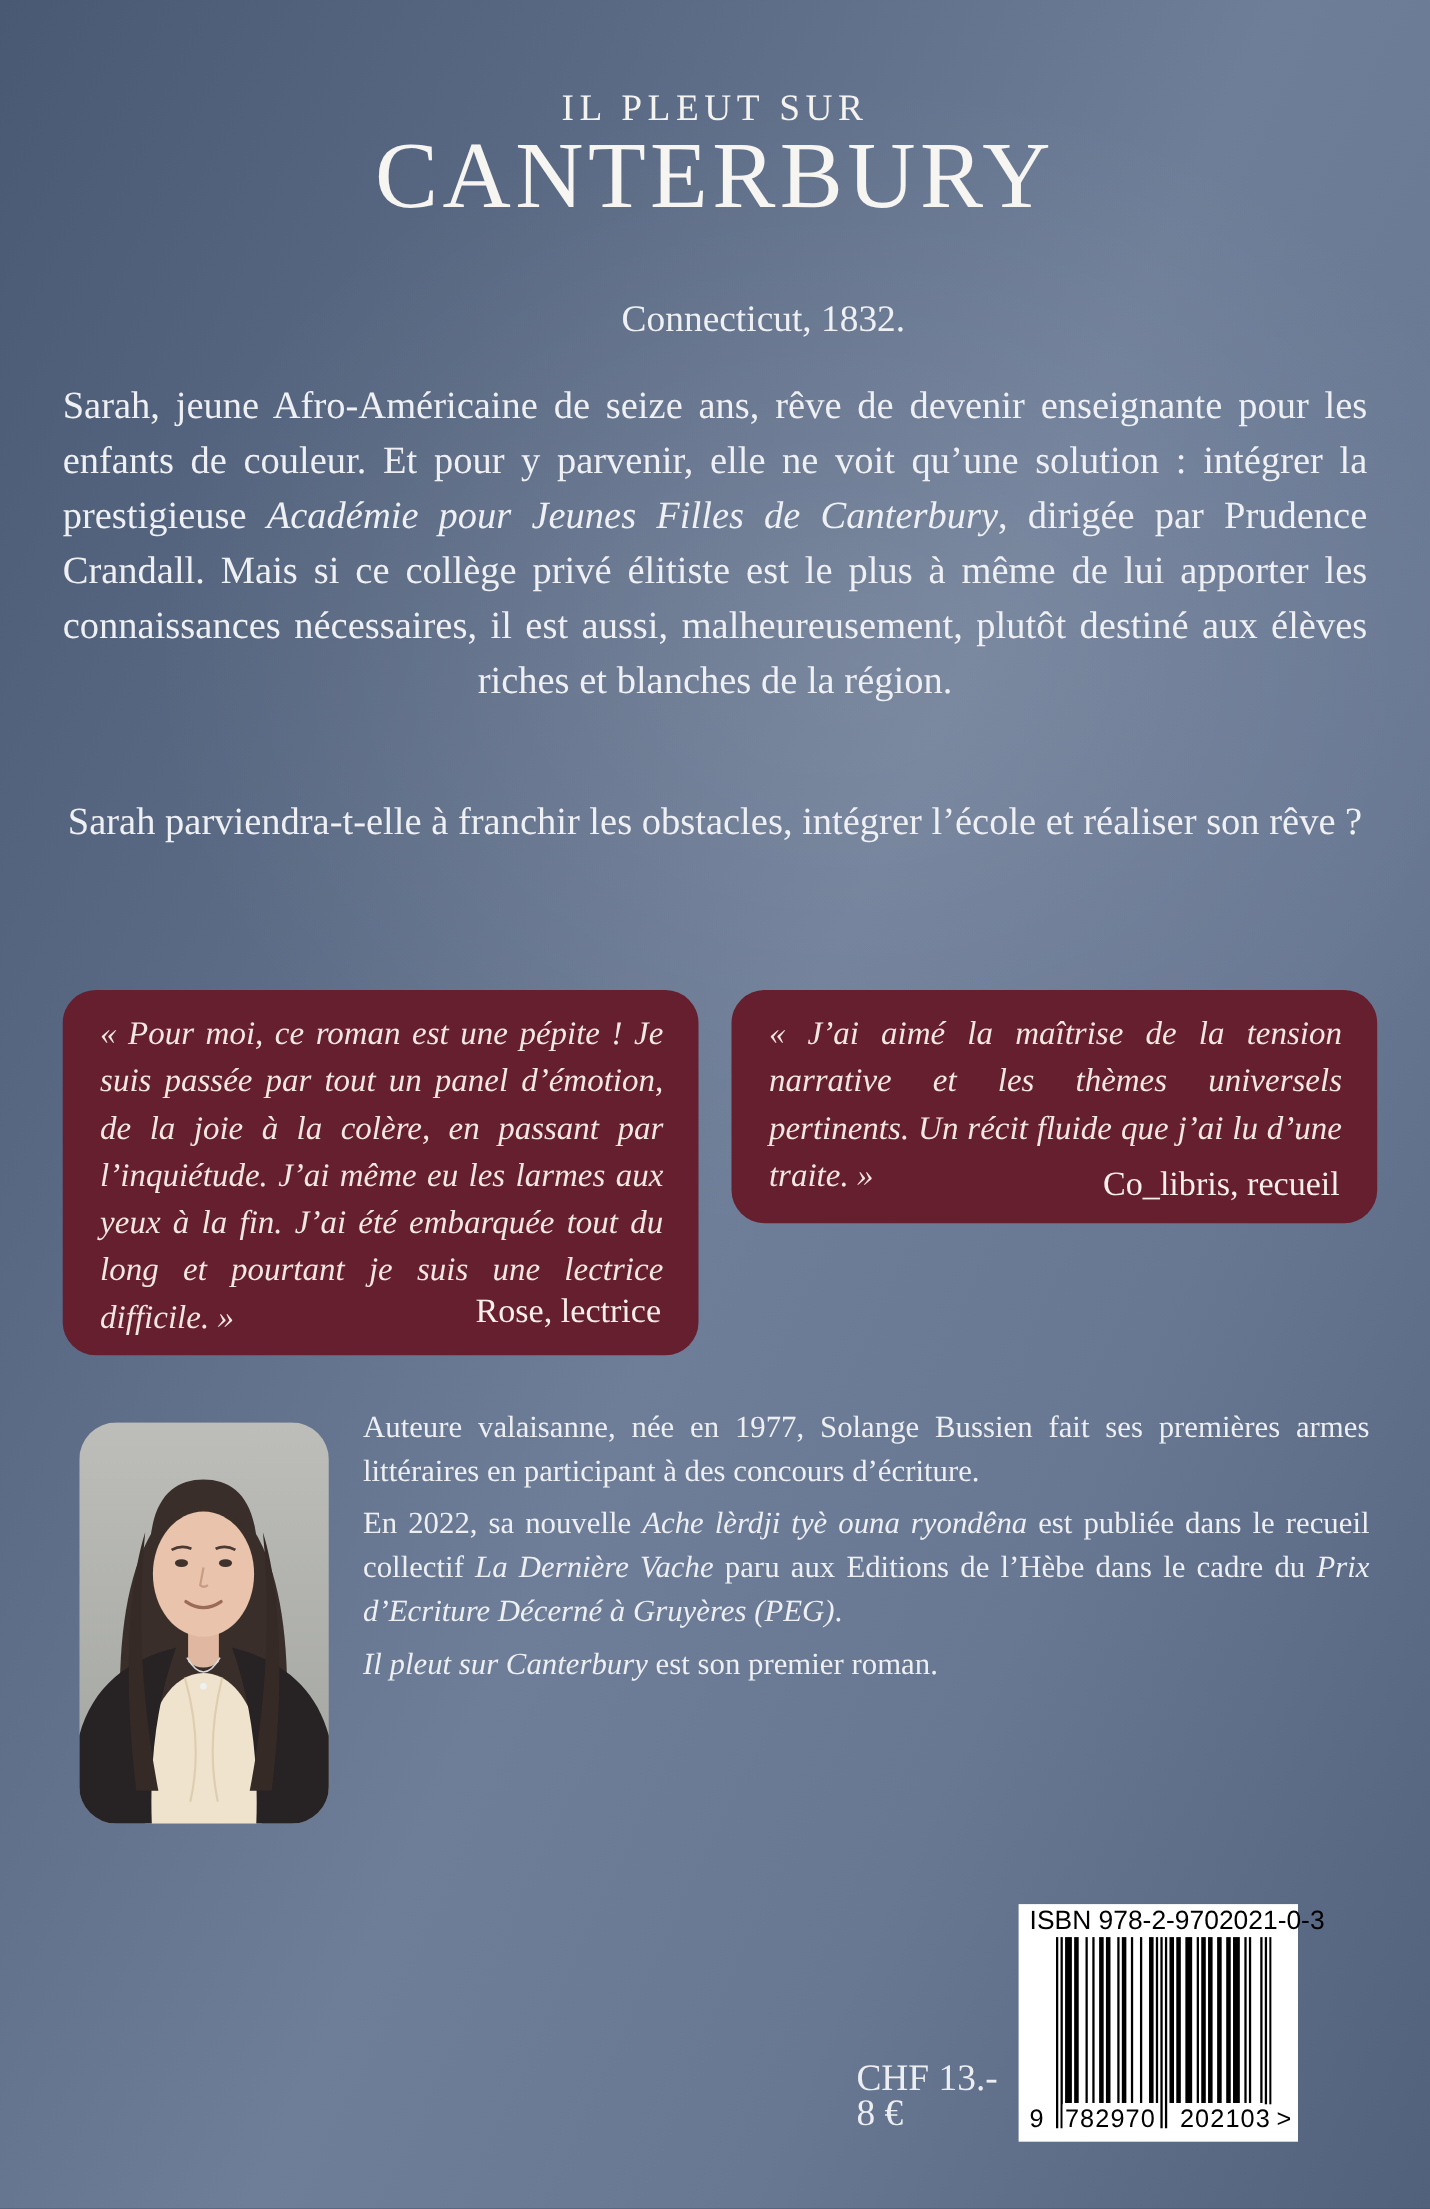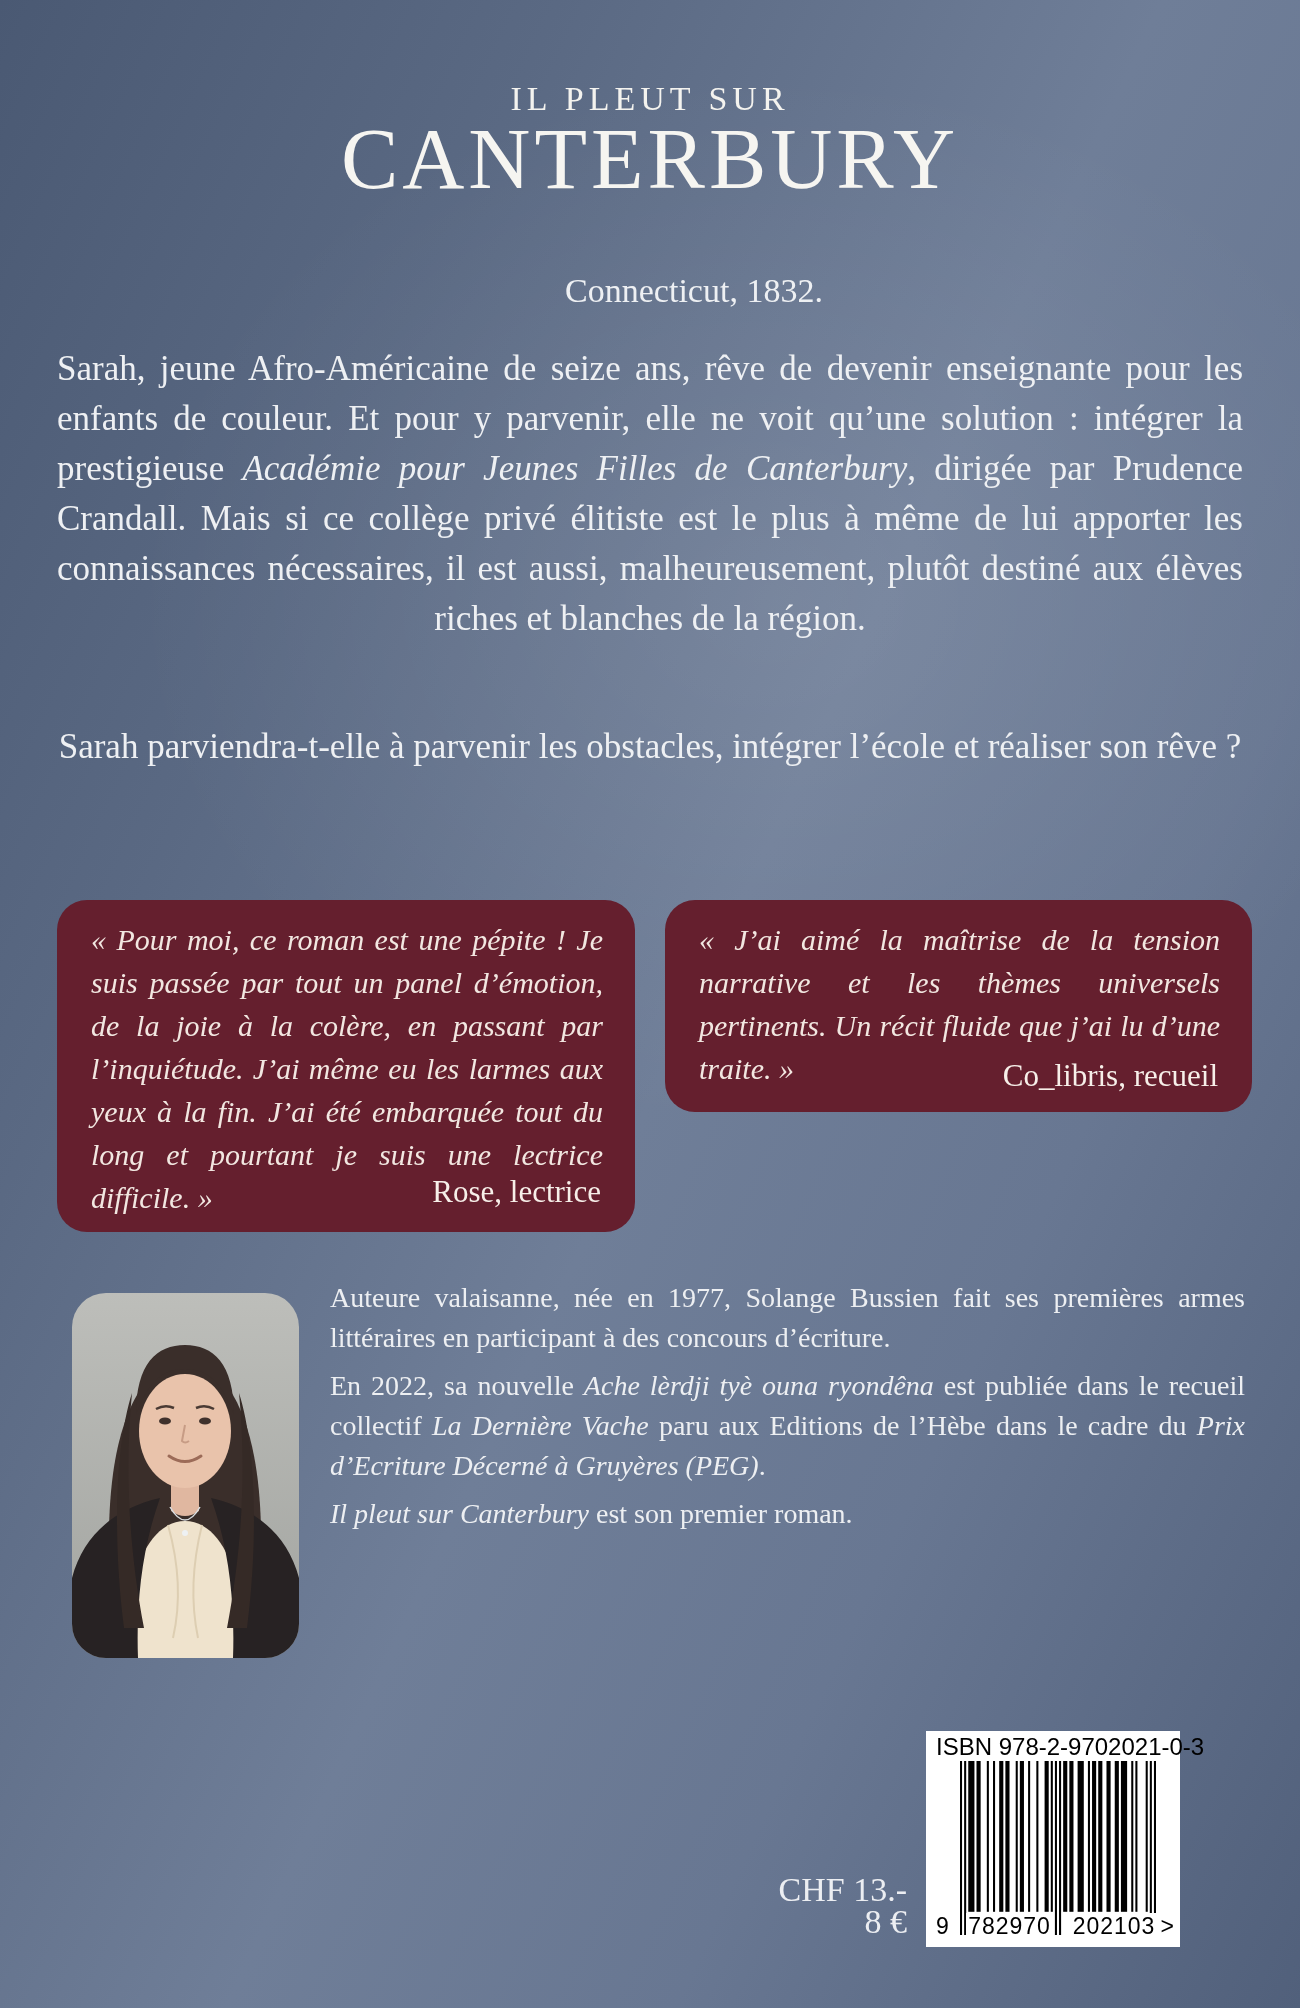--- a/index.html
+++ b/index.html
@@ -59,21 +59,21 @@
     margin:0;border-radius:34px;overflow:hidden;
   }
   .author-photo svg{display:block;width:100%;height:100%;}
   .bio{
     position:absolute;left:330px;top:1278px;width:915px;
     font-size:28px;line-height:40px;text-align:justify;color:#edeff2;
   }
   .bio p{margin:0 0 8px 0;}
   .price{
     position:absolute;right:393px;top:1874px;
-    text-align:right;font-size:34px;line-height:32px;color:#eceef2;
+    font-size:34px;line-height:32px;color:#eceef2;
   }
   .barcode{
     position:absolute;left:926px;top:1731px;width:254px;height:216px;
     box-sizing:border-box;background:#ffffff;padding:5px 10px 6px 10px;
     color:#000;
   }
   .isbn{
     font-family:"Liberation Sans","DejaVu Sans",sans-serif;
     font-size:24px;line-height:22px;text-align:right;white-space:nowrap;
   }
@@ -96,21 +96,21 @@
 
   <header>
     <div class="title-small">IL PLEUT SUR</div>
     <div class="title-big">CANTERBURY</div>
   </header>
 
   <div class="setting">Connecticut, 1832.</div>
 
   <p class="synopsis-p1"><span>Sarah, jeune Afro-Américaine de seize ans, rêve de devenir enseignante pour les enfants de couleur. Et pour y parvenir, elle ne voit qu’une solution : intégrer la prestigieuse </span><i>Académie pour Jeunes Filles de Canterbury</i><span>, dirigée par Prudence Crandall. Mais si ce collège privé élitiste est le plus à même de lui apporter les connaissances nécessaires, il est aussi, malheureusement, plutôt destiné aux élèves riches et blanches de la région.</span></p>
 
-  <p class="synopsis-p2">Sarah parviendra-t-elle à parvenir les obstacles, intégrer l’école et réaliser son rêve ?</p>
+  <p class="synopsis-p2">Sarah parviendra-t-elle à franchir les obstacles, intégrer l’école et réaliser son rêve ?</p>
 
   <section class="review review-1">
     <p class="quote">« Pour moi, ce roman est une pépite ! Je suis passée par tout un panel d’émotion, de la joie à la colère, en passant par l’inquiétude. J’ai même eu les larmes aux yeux à la fin. J’ai été embarquée tout du long et pourtant je suis une lectrice difficile. »</p>
     <div class="attribution">Rose, lectrice</div>
   </section>
 
   <section class="review review-2">
     <p class="quote">« J’ai aimé la maîtrise de la tension narrative et les thèmes universels pertinents. Un récit fluide que j’ai lu d’une traite. »</p>
     <div class="attribution">Co_libris, recueil</div>
   </section>

